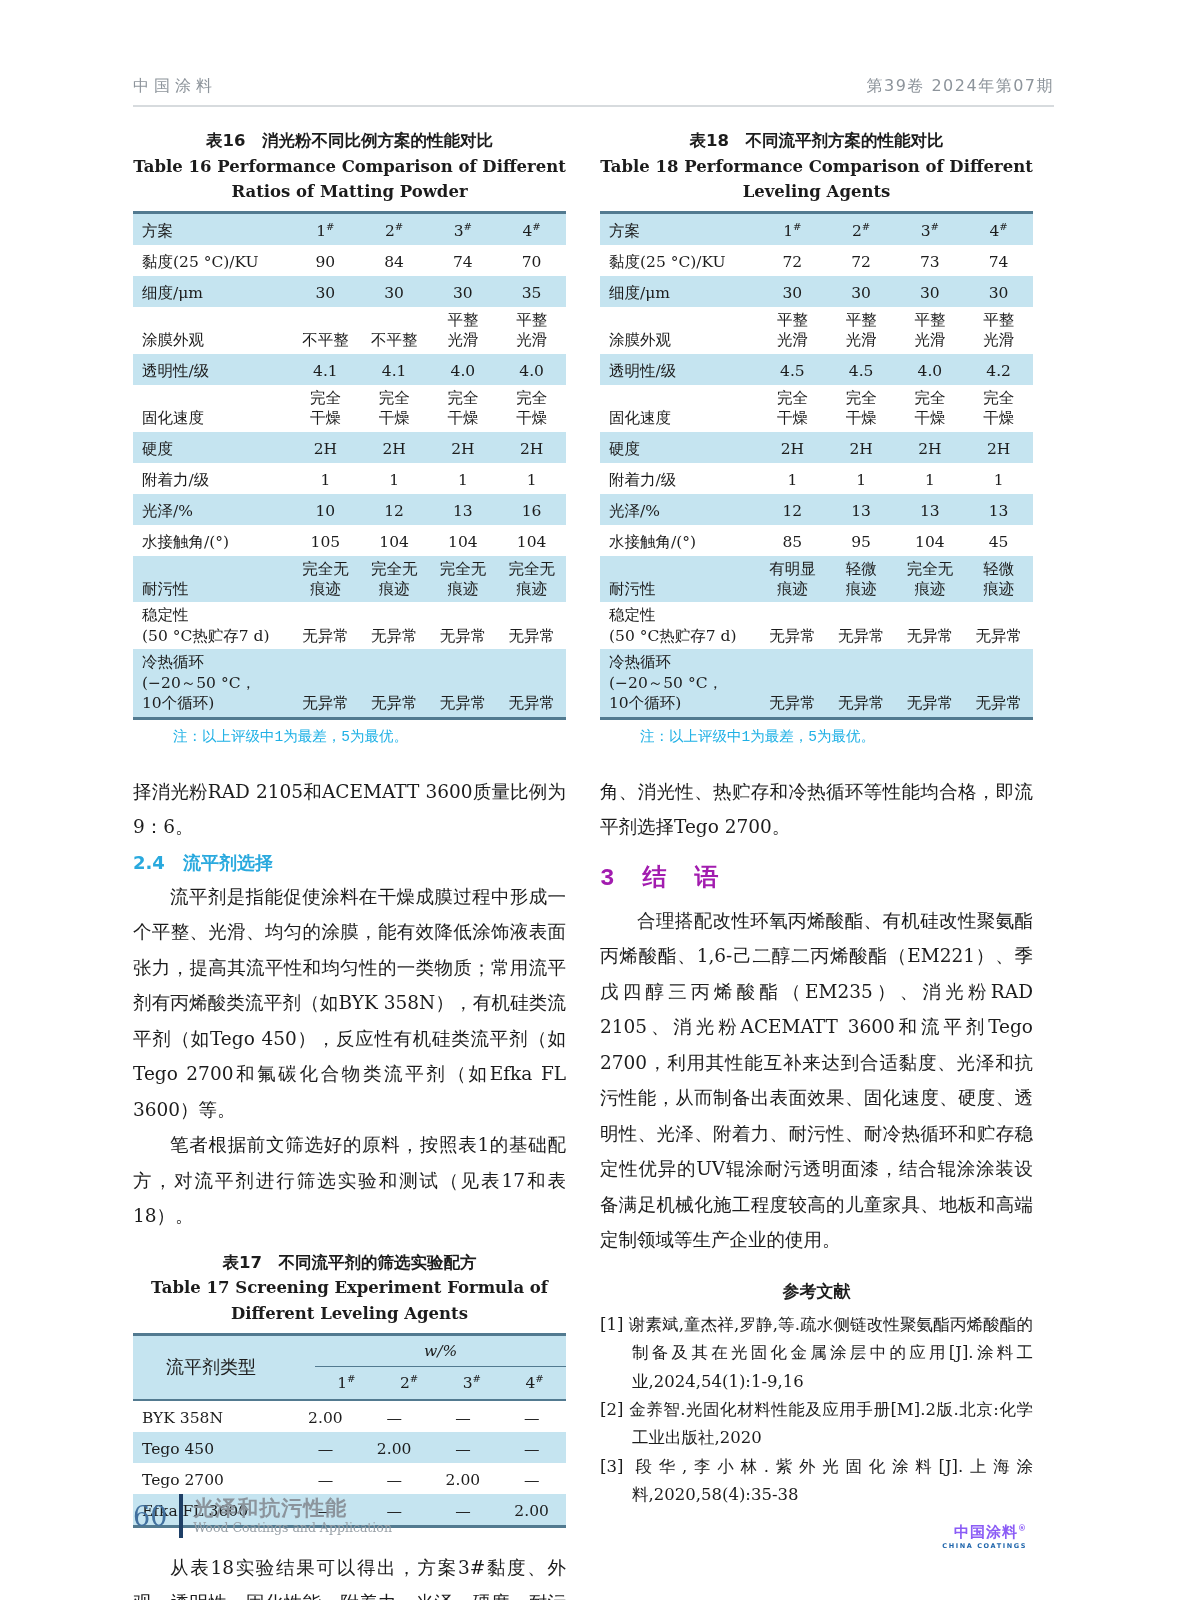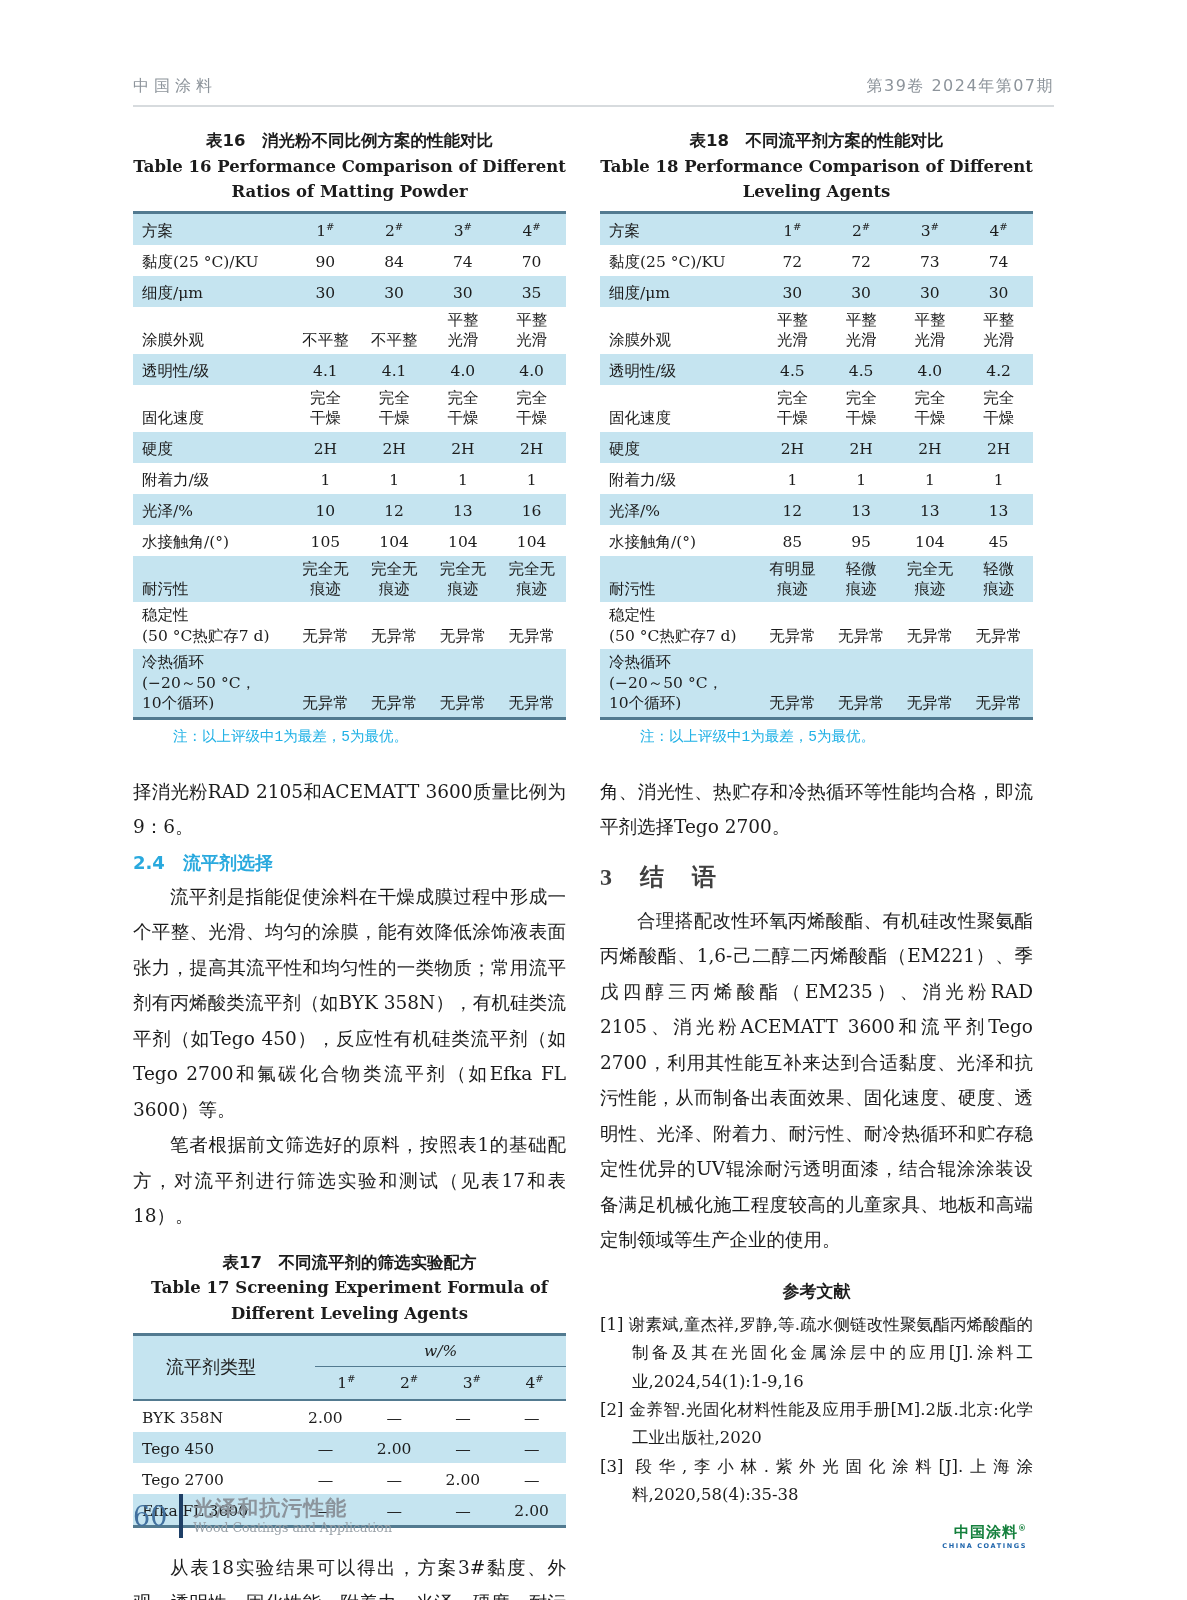--- a/index.html
+++ b/index.html
@@ -49,35 +49,35 @@
   .f-span{height:30px;display:flex;align-items:center;justify-content:center;
           font-style:italic;font-size:15.5px;border-bottom:1px solid #527a90;}
   .f-plans{height:32px;display:flex;align-items:center;}
   .f-plans span{flex:1;text-align:center;font-size:15.5px;}
 
   
   .para{font-size:18.5px;line-height:1.92;text-align:justify;text-justify:inter-ideograph;}
   .para.indent{text-indent:2em;}
   .h-sub{font-family:"DejaVu Sans","Liberation Sans",sans-serif;
          color:#29a9de;font-weight:bold;font-size:18px;margin:6px 0 4px 0;}
-  .h-main{font-family:Liberation Serif, serif;
-          color:#404040;font-weight:bold;font-size:24px;letter-spacing:2px;
+  .h-main{font-family:Liberation Mono, monospace;
+          color:#a21caf;font-weight:bold;font-size:24px;letter-spacing:2px;
           margin:16px 0 10px 0;}
 
   
   .refs-heading{font-weight:bold;font-size:17px;text-align:center;margin:22px 0 8px 0;
                 font-family:"DejaVu Sans","Liberation Sans",sans-serif;}
   .ref-item{font-size:16.5px;line-height:1.72;padding-left:32px;text-indent:-32px;
             text-align:justify;}
 
   
   .cc-logo{display:flex;flex-direction:column;align-items:flex-end;margin-top:14px;
            padding-right:6px;}
   .cc-logo-zh{font-family:"DejaVu Sans","Liberation Sans",sans-serif;
-              color:#15803d;font-weight:bold;font-size:15px;letter-spacing:1px;}
+              color:#8b5cf6;font-weight:bold;font-size:15px;letter-spacing:1px;}
   .cc-logo-reg{font-size:8px;vertical-align:super;}
   .cc-logo-en{font-family:"DejaVu Sans","Liberation Sans",sans-serif;
               color:#2066ac;font-weight:bold;font-size:6.5px;letter-spacing:1.6px;}
 
   
   .page-footer{position:absolute;left:133px;top:1494px;display:flex;align-items:center;}
   .footer-page-num{font-size:27px;color:#42719f;margin-right:12px;}
   .footer-bar{width:4px;height:44px;background:#1e3f66;margin-right:10px;}
   .footer-text{display:flex;flex-direction:column;justify-content:center;}
   .footer-zh{font-family:"DejaVu Sans","Liberation Sans",sans-serif;

